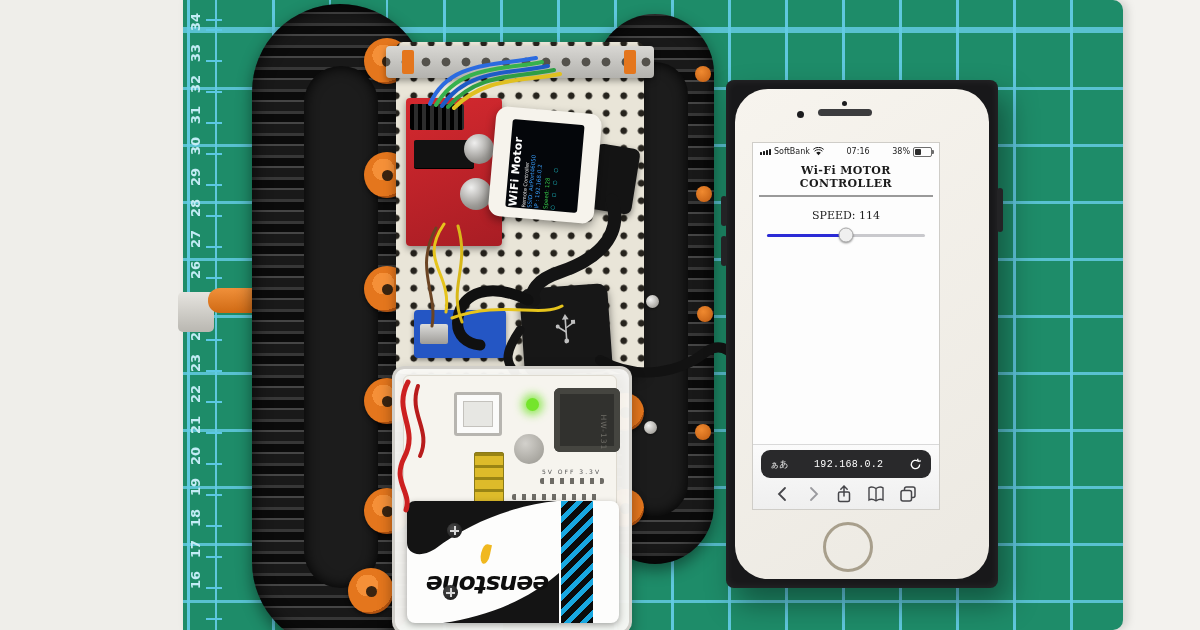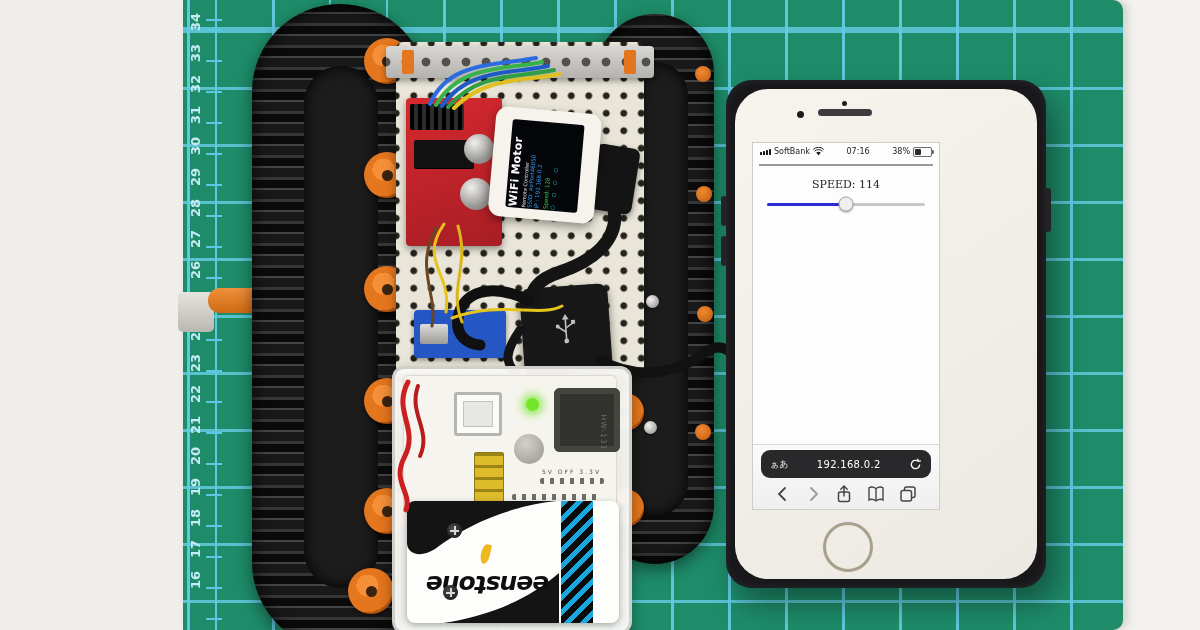--- a/index.html
+++ b/index.html
@@ -96,22 +96,22 @@
        background-image:repeating-linear-gradient(135deg,transparent 0 5px,#0b0b0b 5px 11px);}
   .bscrew{position:absolute;width:15px;height:15px;border-radius:50%;
        background:linear-gradient(#d8d8d8,#d8d8d8) center/9px 2px no-repeat,
                   linear-gradient(#d8d8d8,#d8d8d8) center/2px 9px no-repeat,
                   radial-gradient(circle at 38% 35%,#4a4a4a,#111);}
   
   .axle{position:absolute;left:208px;top:288px;width:60px;height:25px;background:linear-gradient(#f0903a,#d06a14);border-radius:12px;}
   .clamp{position:absolute;left:178px;top:292px;width:36px;height:40px;background:linear-gradient(#e6e4df,#b9b7b1);border-radius:5px;}
   .wires{position:absolute;left:0;top:0;pointer-events:none;}
   
-  .bumper{position:absolute;left:726px;top:80px;width:272px;height:508px;border-radius:26px;background:#18181a;
-       box-shadow:10px 16px 30px rgba(0,0,0,.38), inset 0 0 10px rgba(255,255,255,.08);padding-left:48px;}
+  .bumper{position:absolute;left:726px;top:80px;width:272px;height:508px;border-radius:8px;background:#18181a;
+       box-shadow:10px 16px 30px rgba(0,0,0,.38), inset 0 0 10px rgba(255,255,255,.08);}
   .sidebtn{position:absolute;background:#232325;border-radius:3px;}
   .face{position:absolute;inset:9px;border-radius:33px;background:linear-gradient(145deg,#f7f4ee,#ece9e2);}
   .cam-dot{position:absolute;border-radius:50%;background:#1c1c1e;}
   .speaker{position:absolute;left:83px;top:20px;width:54px;height:7px;border-radius:4px;background:#3c3c3e;}
   .home{position:absolute;left:88px;top:433px;width:44px;height:44px;border-radius:50%;border:3px solid #a89f8c;}
   .screen{position:absolute;left:17px;top:53px;width:188px;height:368px;background:#fdfdfd;border:1px solid #cfcdc8;
        box-sizing:border-box;display:flex;flex-direction:column;overflow:hidden;}
   .statusbar{height:15px;display:flex;align-items:center;justify-content:space-between;padding:1px 7px 0;
        font-size:8px;color:#1a1a1a;}
   .sb-group{display:flex;align-items:center;gap:3px;}
@@ -126,21 +126,21 @@
   .btn-grid{display:grid;grid-template-columns:repeat(3,1fr);gap:12px 8px;margin:11px 8px 0;}
   .ctl-btn{height:40px;display:flex;align-items:center;justify-content:center;border-radius:3px;
        background:linear-gradient(#dddde0,#cfcfd4);box-shadow:0 1px 2px rgba(0,0,0,.3);
        color:#4040cc;font-size:9.5px;cursor:pointer;}
   .speed{margin-top:12px;text-align:center;font-family:"DejaVu Serif",serif;font-size:11px;color:#222;}
   .slider{position:relative;height:16px;margin:5px 14px 0;}
   .sl-track{position:absolute;left:0;right:0;top:7px;height:3px;background:#c9c9cd;border-radius:2px;}
   .sl-fill{position:absolute;left:0;top:7px;height:3px;background:#2b2bd6;border-radius:2px;}
   .sl-thumb{position:absolute;top:50%;width:13px;height:13px;border-radius:50%;background:#efefef;
        border:1px solid #a8a8a8;box-shadow:0 1px 2px rgba(0,0,0,.35);transform:translate(-50%,-50%);}
-  .safari{margin-top:auto;background:linear-gradient(#fbfbfb,#efefef);border-top:1px solid #d9d9d9;padding:5px 8px 4px;}
+  .safari{margin-top:auto;background:linear-gradient(#fbfbfb,#efefef);border-top:1px solid #d9d9d9;padding:5px 8px 4px;font-family:Liberation Mono, monospace;}
   .url-pill{height:28px;background:#29292b;border-radius:9px;display:flex;align-items:center;
        color:#fff;padding:0 9px;justify-content:space-between;}
   .url-reader{font-size:9px;color:#e8e8e8;}
   .url-text{font-size:10px;letter-spacing:.3px;}
   .toolbar{display:flex;justify-content:space-between;align-items:center;padding:6px 13px 1px;}
   .tb-icon svg{display:block;}
 </style>
 </head>
 <body>
 
@@ -317,20 +317,21 @@
           </span>
           <span>07:16</span>
           <span class="sb-group">
             <span>38%</span>
             <span class="sb-batt">
                 <span class="sb-batt-fill" style="width: 38%;"></span>
               </span>
           </span>
         </div>
 
+        <div class="page-title">Wi-Fi MOTOR CONTROLLER</div>
         <div class="rule"></div>
 
 
         <div class="speed">SPEED: 114</div>
         <div class="slider">
           <div class="sl-track"></div>
           <div class="sl-fill" style="width: 50%;"></div>
           <div class="sl-thumb" style="left: 50%;"></div>
         </div>
 

